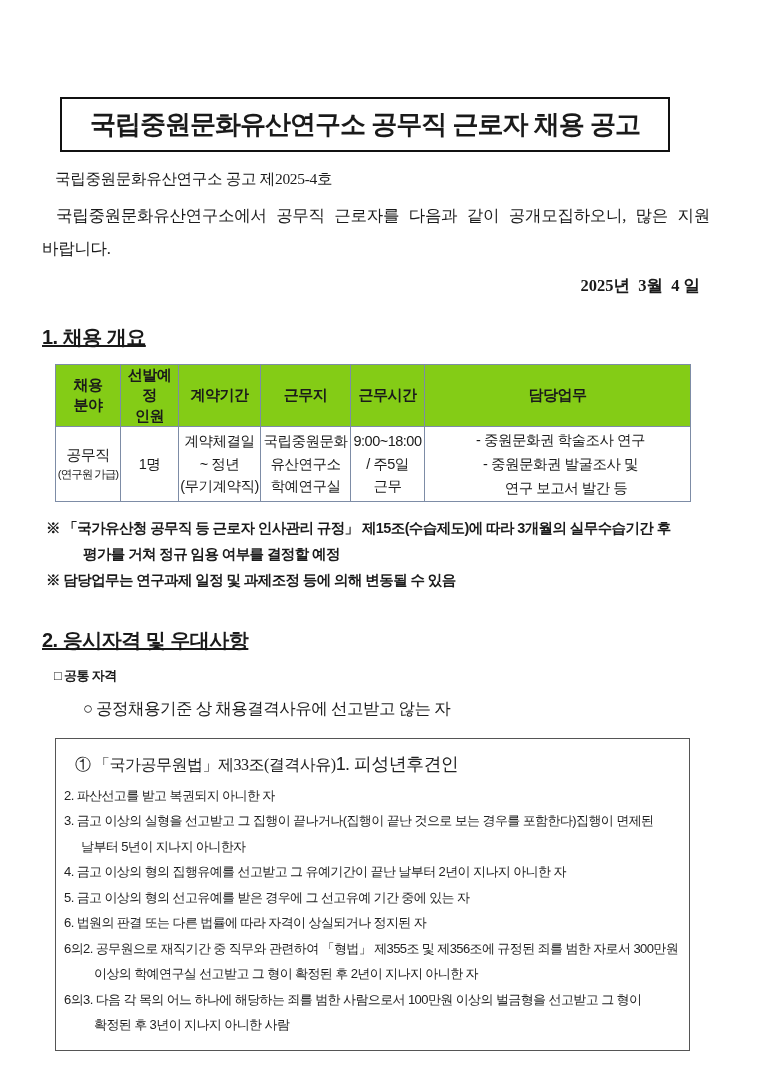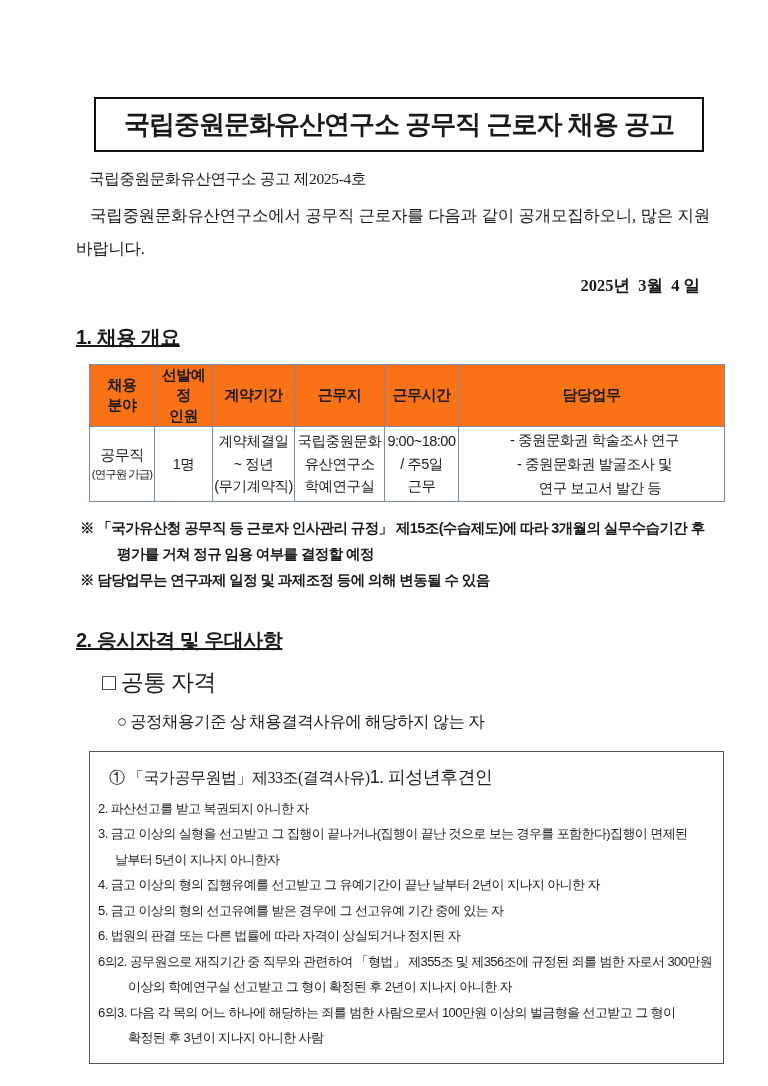--- a/index.html
+++ b/index.html
@@ -2,21 +2,21 @@
 <html><head>
 <meta charset="utf-8">
 <style>
   * { margin: 0; padding: 0; box-sizing: border-box; }
   html, body { width: 768px; height: 1086px; overflow: hidden; }
   body {
     background: #ffffff;
     color: #1a1a1a;
     font-family: "Liberation Serif", serif;
   }
-  .page { width: 768px; height: 1086px; padding: 97px 58px 0 76px; }
+  .page { width: 768px; height: 1086px; padding: 97px 58px 0 42px; }
 
   
   .title-box {
     width: 610px; height: 55px; margin-left: 18px;
     border: 2px solid #111;
     display: flex; align-items: center; justify-content: center;
   }
   .title-box h1 {
     font-family: "Liberation Sans", sans-serif;
     font-size: 26px; font-weight: bold; letter-spacing: -1px;
@@ -74,22 +74,22 @@
   
   .notes { margin-top: 13px; margin-left: 4px; }
   .note {
     font-family: "Liberation Sans", sans-serif;
     font-size: 14.5px; font-weight: bold; line-height: 26px;
     letter-spacing: -0.6px; word-break: keep-all;
     padding-left: 37px; text-indent: -37px;
   }
 
   .subsection {
-    margin-top: 13px; margin-left: 26px;
-    font-size: 23px; font-weight: normal; letter-spacing: -0.5px;
+    margin-top: 13px; margin-left: 12px;
+    font-size: 13px; font-weight: bold; letter-spacing: -0.5px;
   }
   .qual-items { margin-top: 7px; margin-left: 41px; }
   .qual-item {
     font-size: 16.5px; line-height: 34px; letter-spacing: -0.5px;
     word-break: keep-all;
   }
 
   
   .legal-box {
     margin-top: 12px; margin-left: 13px; width: 635px;
@@ -128,21 +128,21 @@
   <table class="recruit">
     <colgroup>
       <col style="width:65px">
         <col style="width:58px">
         <col style="width:82px">
       <col style="width:90px">
         <col style="width:74px">
         <col style="width:266px">
     </colgroup>
     <thead>
-      <tr style="background:#f97316;">
+      <tr style="background:#84cc16;">
         <th>채용
 분야</th>
         <th>선발예정
 인원</th>
         <th>계약기간</th>
         <th>근무지</th>
         <th>근무시간</th>
         <th>담당업무</th>
       </tr>
     </thead>
@@ -174,21 +174,21 @@
   <div class="notes">
     <div class="note">※ 「국가유산청 공무직 등 근로자 인사관리 규정」 제15조(수습제도)에 따라 3개월의 실무수습기간 후 평가를 거쳐 정규 임용 여부를 결정할 예정</div>
     <div class="note">※ 담당업무는 연구과제 일정 및 과제조정 등에 의해 변동될 수 있음</div>
   </div>
 
   <div class="sec-heading sec2">2. 응시자격 및 우대사항</div>
 
   <div class="subsection">□ 공통 자격</div>
 
   <div class="qual-items">
-    <div class="qual-item">○ 공정채용기준 상 채용결격사유에 해당하지 않는 자</div>
+    <div class="qual-item">○ 공정채용기준 상 채용결격사유에 선고받고 않는 자</div>
   </div>
 
   <div class="legal-box">
     <div class="legal-title">
       <span class="big">① 「국가공무원법」제33조(결격사유)</span><span class="small">1. 피성년후견인</span>
     </div>
     <div class="legal-item">2. 파산선고를 받고 복권되지 아니한 자</div>
     <div class="legal-item">3. 금고 이상의 실형을 선고받고 그 집행이 끝나거나(집행이 끝난 것으로 보는 경우를 포함한다)집행이 면제된 날부터 5년이 지나지 아니한자</div>
     <div class="legal-item">4. 금고 이상의 형의 집행유예를 선고받고 그 유예기간이 끝난 날부터 2년이 지나지 아니한 자</div>
     <div class="legal-item">5. 금고 이상의 형의 선고유예를 받은 경우에 그 선고유예 기간 중에 있는 자</div>

